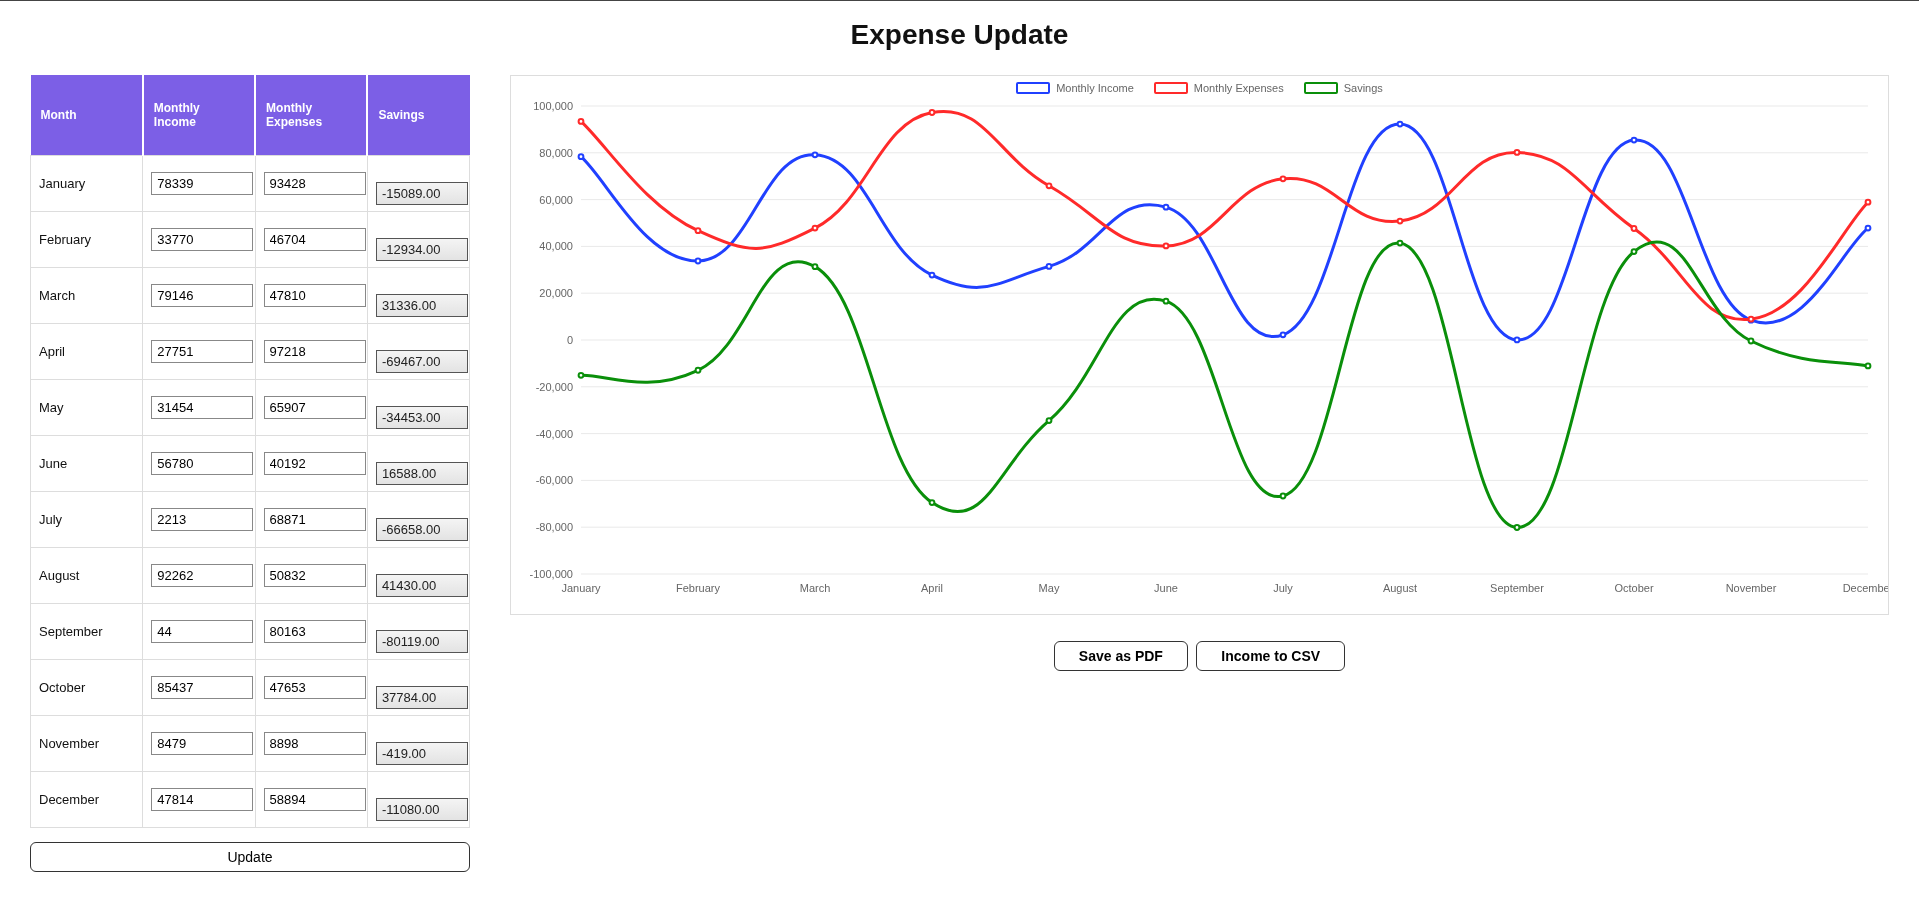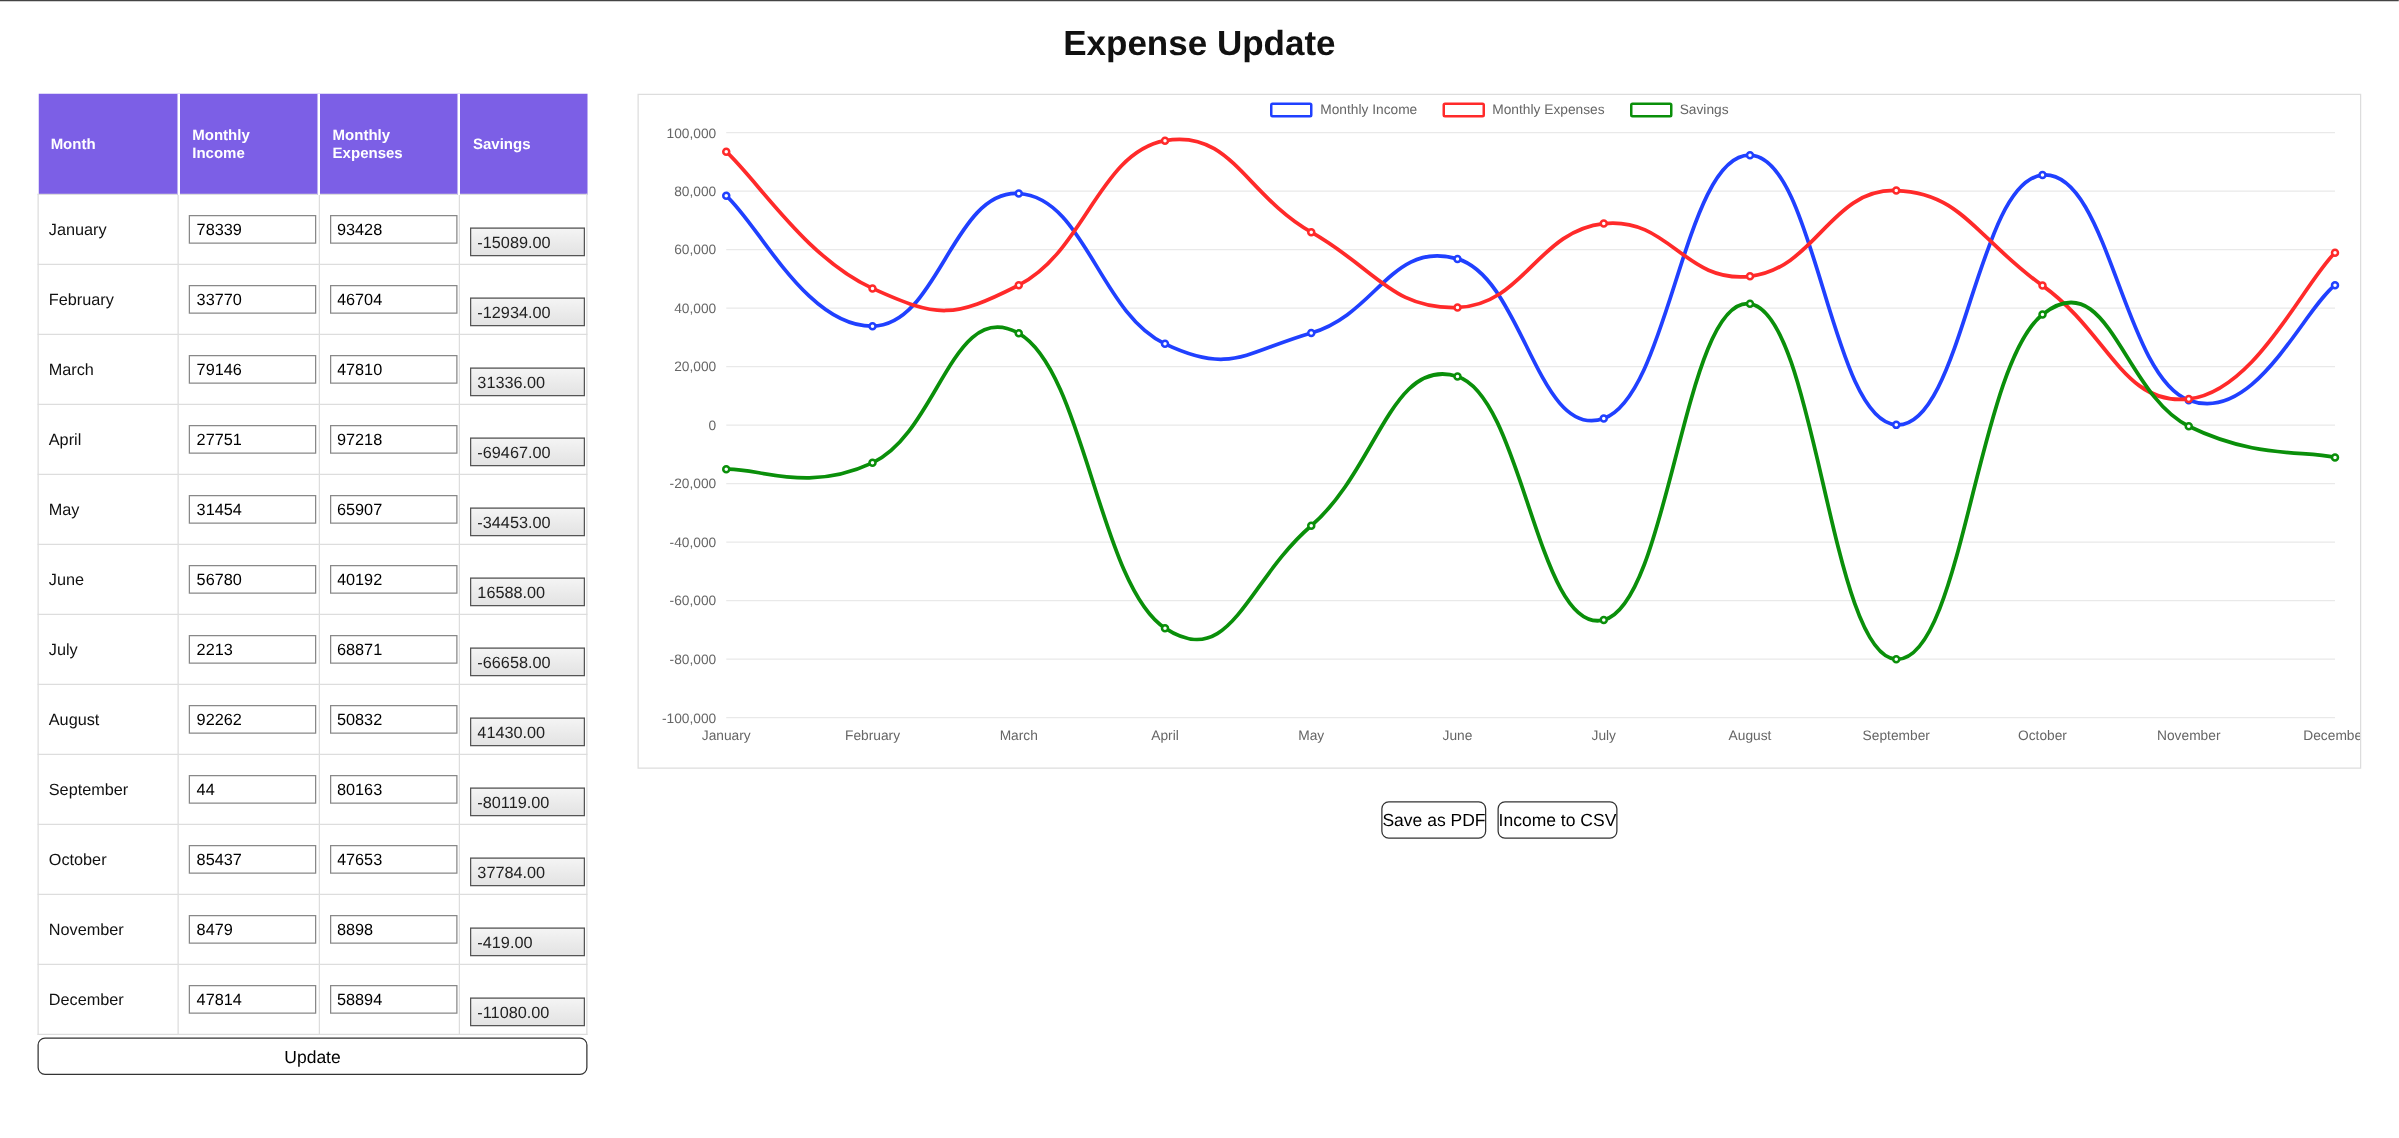--- a/index.html
+++ b/index.html
@@ -75,21 +75,21 @@
     border: 1px solid #555;
     background: linear-gradient(#f4f4f4, #e3e3e3);
     color: #222;
     margin-top: 20px;
   }
 
   
   .action-btn {
     display: block;
     width: 100%;
-    margin-top: 2px;
+    margin-top: 14px;
     padding: 6px 0;
     font-size: 14px;
     background: #fff;
     border: 1px solid #333;
     border-radius: 6px;
     cursor: pointer;
   }
 
   
   .chart-frame {
@@ -116,27 +116,28 @@
     box-sizing: border-box;
     background: #fff;
   }
 
   .export-row {
     text-align: center;
     margin-top: 26px;
   }
   .export-btn {
     display: inline-block;
-    padding: 6px 0;
+    padding: 6px 24px;
     font-size: 14px;
     background: #fff;
     border: 1px solid #333;
     border-radius: 6px;
     cursor: pointer;
     margin: 0 2px;
+    font-weight: bold;
   }
 
   svg.plot text { font-family: Arial, Helvetica, sans-serif; fill: #666; font-size: 11px; }
   svg.plot .grid line { stroke: #e9e9e9; stroke-width: 1; }
   svg.plot .axis-tick { fill: #666; }
 </style>
 </head>
 <body>
 
 <h1 class="page-title">Expense Update</h1>

